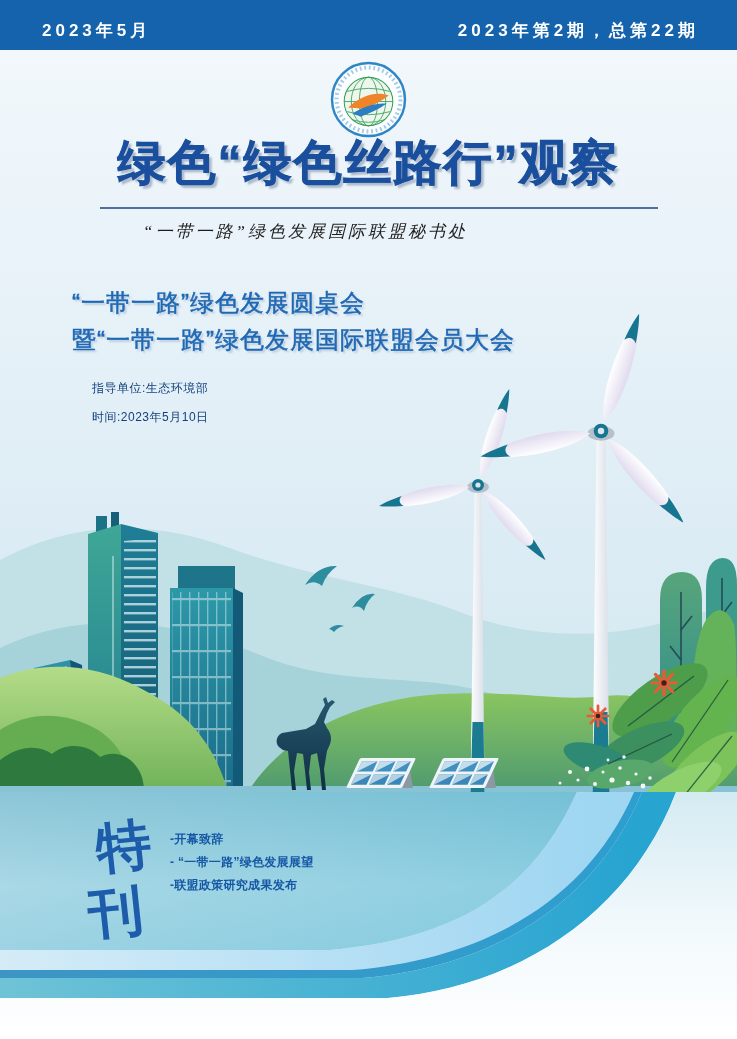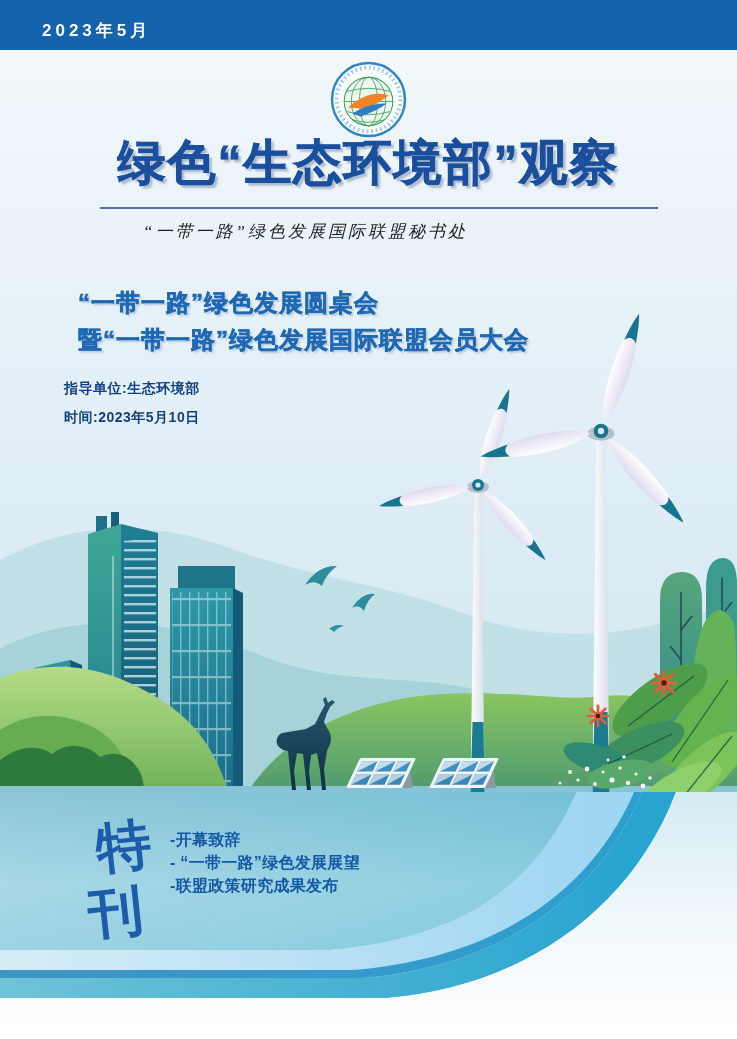--- a/index.html
+++ b/index.html
@@ -10,63 +10,64 @@
           display:flex;justify-content:space-between;align-items:center;box-sizing:border-box;
           padding:14px 38px 4px 42px;color:#fff;font-weight:bold;font-size:17px;letter-spacing:4px;}
   .logo{position:absolute;left:330px;top:61px;width:77px;height:77px;}
   .page-title{position:absolute;left:0;top:131px;width:737px;text-align:center;
               font-size:48px;font-weight:bold;color:#1a4f9e;letter-spacing:2px;
               text-shadow:3px 3px 2px rgba(96,116,146,.45);-webkit-text-stroke:.8px #1a4f9e;}
   .divider{position:absolute;left:100px;top:207px;width:558px;height:2px;background:#50709f;}
   .subtitle{position:absolute;left:0;top:220px;width:611px;text-align:center;
             font-family:"Liberation Serif",serif;font-style:italic;font-size:17px;
             color:#1e1e1e;letter-spacing:3px;}
-  .event-title{position:absolute;left:78px;top:284px;font-size:24px;line-height:37px;
-               font-weight:bold;color:#1e68b4;letter-spacing:1px;
+  .event-title{position:absolute;left:72px;top:284px;font-size:24px;line-height:37px;
+               font-weight:normal;color:#1e68b4;letter-spacing:1px;
                text-shadow:2px 2px 2px rgba(90,120,160,.35);-webkit-text-stroke:.5px #1e68b4;}
-  .event-info{position:absolute;left:64px;top:374px;font-size:14px;line-height:28.5px;
-              font-weight:bold;color:#12407e;letter-spacing:.5px;}
+  .event-info{position:absolute;left:92px;top:374px;font-size:12px;line-height:28.5px;
+              font-weight:normal;color:#12407e;letter-spacing:.5px;}
   .scene{position:absolute;left:0;top:250px;width:737px;height:542px;}
   .bottom-art{position:absolute;left:0;top:792px;width:737px;height:247px;}
   .bottom-overlay{position:absolute;left:0;top:792px;width:737px;height:247px;}
   .tk-char{position:absolute;font-family:"DejaVu Serif","Liberation Serif",serif;
            font-weight:bold;font-size:55px;color:#1c5cab;transform:rotate(-6deg);line-height:1;}
   .tk-1{left:96px;top:26px;}
   .tk-2{left:88px;top:92px;}
-  .si-list{position:absolute;left:170px;top:36px;font-size:16px;line-height:23.2px;
+  .si-list{position:absolute;left:170px;top:36px;font-size:12px;line-height:23.2px;
            font-weight:bold;color:#1557a5;letter-spacing:.3px;}
 </style>
 </head>
 <body>
 
 <div class="page">
 
   <div class="topbar">
     <span>2023年5月</span>
+    <span>2023年第2期，总第22期</span>
   </div>
 
   <div class="logo">
     <svg width="77" height="77" viewBox="0 0 76 76">
       <circle cx="38" cy="38" r="36" fill="#fdfeff" stroke="#2f86c6" stroke-width="2.4"></circle>
       <circle cx="38" cy="38" r="31.5" fill="none" stroke="#5aa0d4" stroke-width="4" stroke-dasharray="1.8 2.7" opacity=".55"></circle>
       <circle cx="38" cy="40" r="24" fill="#eef6ee" stroke="#2f9e52" stroke-width="1"></circle>
       <g stroke="#2f9e52" stroke-width=".9" fill="none" opacity=".9">
         <ellipse cx="38" cy="40" rx="9" ry="24"></ellipse>
         <ellipse cx="38" cy="40" rx="17" ry="24"></ellipse>
         <path d="M17,30 Q38,24 59,30"></path>
         <path d="M14,40 L62,40"></path>
         <path d="M17,50 Q38,56 59,50"></path>
         <path d="M22,58 Q38,63 54,58"></path>
       </g>
       <path d="M18,46 C28,36 44,29 58,34 C50,40 42,44 34,48 C28,46 22,47 18,46 Z" fill="#ef8428"></path>
       <path d="M22,52 C32,45 46,41 56,42 C48,48 38,52 30,55 C27,53 24,53 22,52 Z" fill="#2c7dc2"></path>
     </svg>
   </div>
 
-  <div class="page-title">绿色“生态环境部”观察</div>
+  <div class="page-title">绿色“绿色丝路行”观察</div>
   <div class="divider"></div>
   <div class="subtitle">“一带一路”绿色发展国际联盟秘书处</div>
 
   <div class="event-title">
     <div>“一带一路”绿色发展圆桌会</div>
     <div>暨“一带一路”绿色发展国际联盟会员大会</div>
   </div>
   <div class="event-info">
     <div>指导单位:生态环境部</div>
     <div>时间:2023年5月10日</div>

